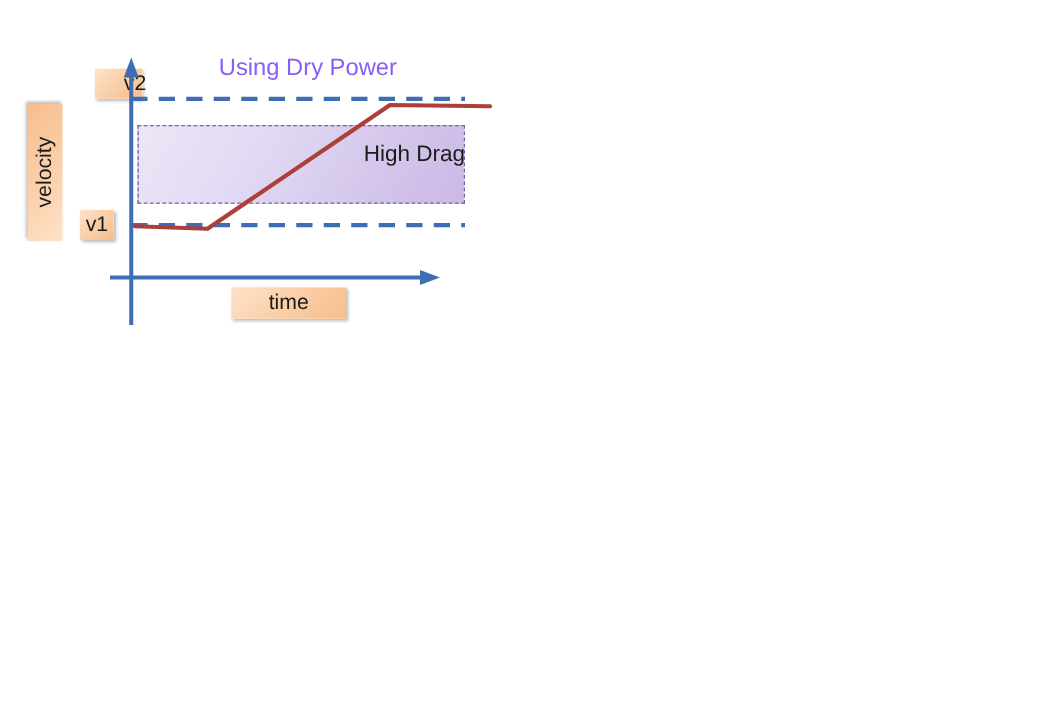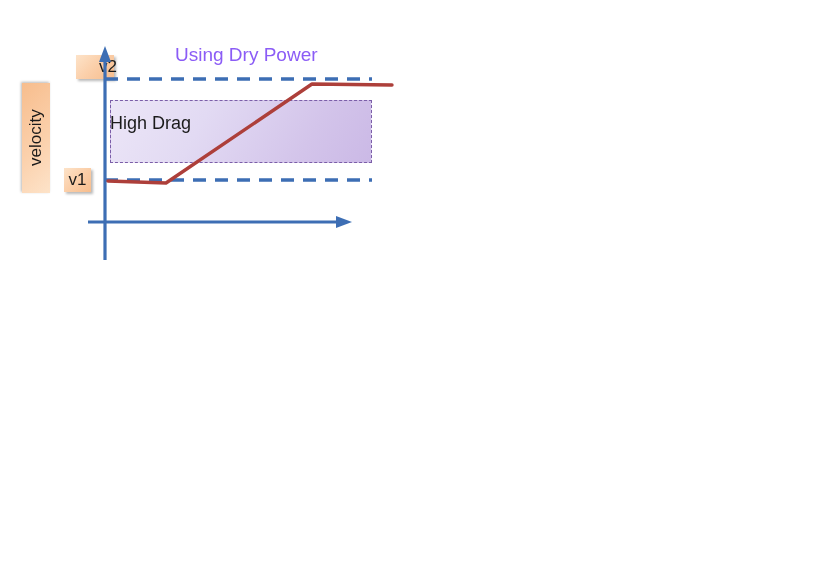--- a/index.html
+++ b/index.html
@@ -42,21 +42,21 @@
 
   
   .band{
     position:absolute;
     background:linear-gradient(120deg,#ece6f7 0%,#e2daf3 35%,#d3c4ea 75%,#cbb9e6 100%);
     border:1px dashed #7b5ea8;
     box-sizing:border-box;
   }
   .bandtext{
     position:absolute;
-    text-align:left;
+    text-align:right;
     font-size:18px;
     color:#1b1b1b;
     line-height:1.45;
     white-space:nowrap;
   }
 
   svg{position:absolute;left:0;top:0;overflow:visible;}
   .axis{stroke:#3d6eb4;stroke-width:3.2;fill:none;}
   .arrowhead{fill:#3d6eb4;}
   .dash{stroke:#3d6eb4;stroke-width:3.4;fill:none;stroke-dasharray:13 9;stroke-linecap:butt;}
@@ -90,20 +90,21 @@
 
     <line class="axis" x1="88" y1="222" x2="338" y2="222"></line>
     <polygon class="arrowhead" points="352,222 336,216 336,228"></polygon>
 
     <line class="dash" x1="105" y1="79" x2="372" y2="79"></line>
     <line class="dash" x1="105" y1="180" x2="372" y2="180"></line>
 
     <polyline class="curve" points="108,181 166,183 312,84 392,85"></polyline>
   </svg>
 
+  <div class="chip" style="left:185px;top:230px;width:92px;height:25px;">time</div>
 </div>
 
 <div class="panel" style="left:420px;top:0;width:420px;height:320px;">
 
   <svg width="420" height="320">
 
     <line class="axis" x1="461" y1="58" x2="461" y2="265"></line>
     <polygon class="arrowhead" points="461,44 455,60 467,60"></polygon>
 
     <line class="axis" x1="443" y1="221" x2="690" y2="221"></line>

